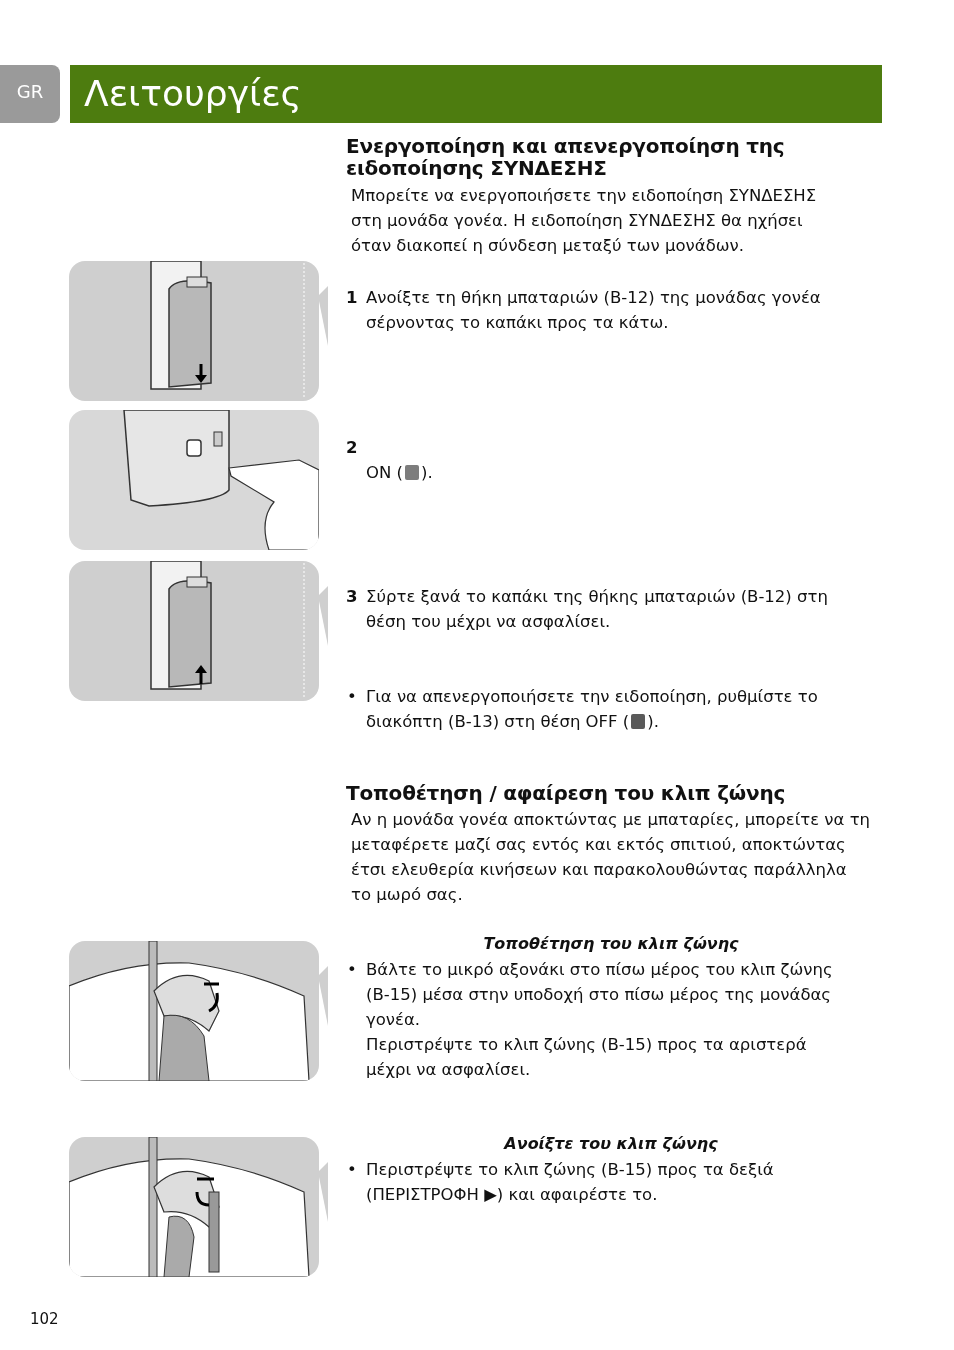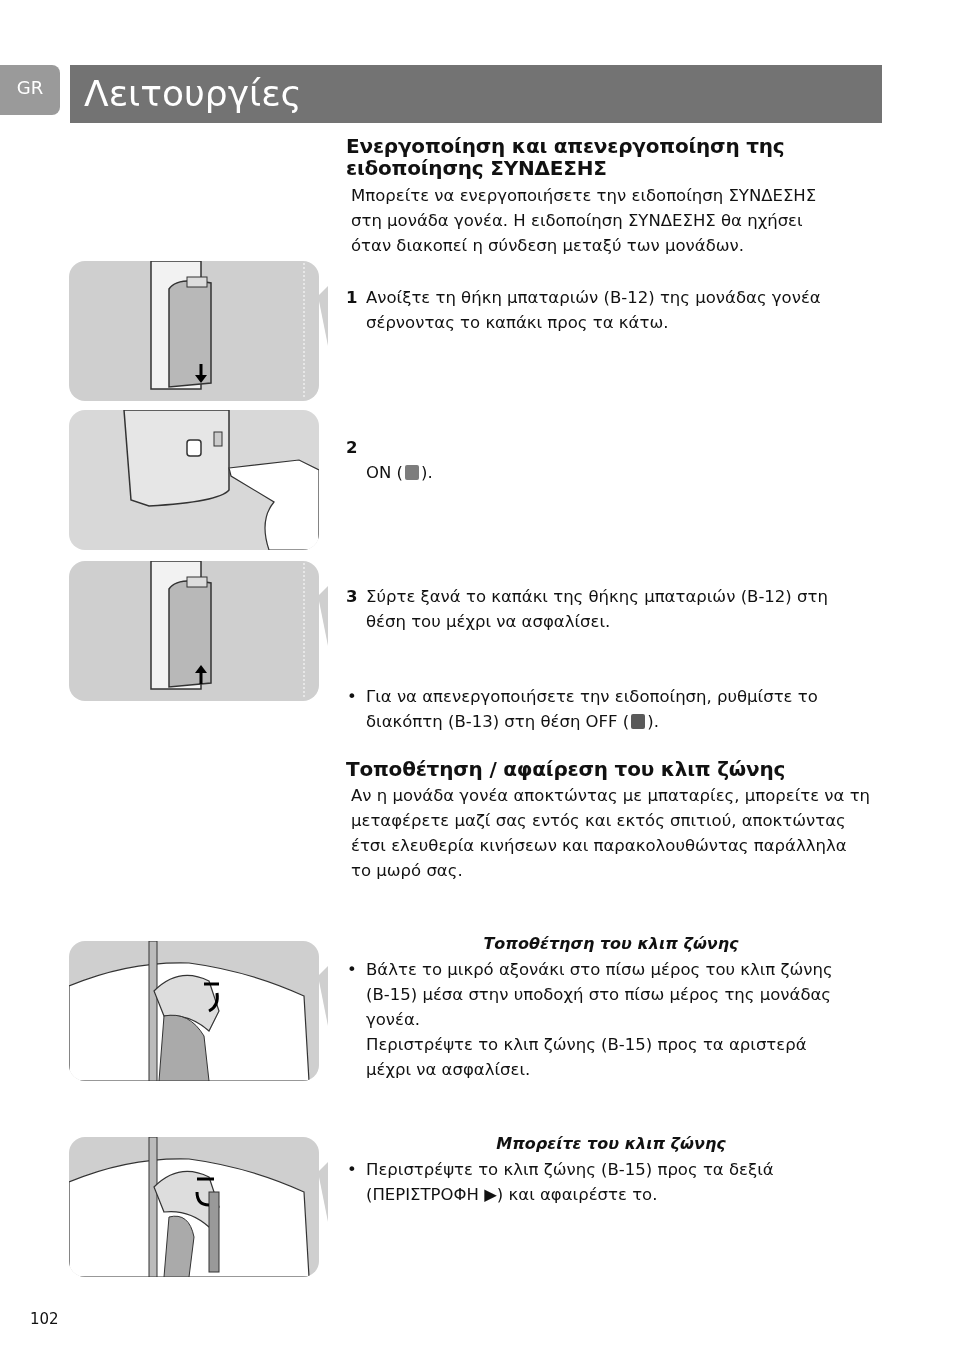--- a/index.html
+++ b/index.html
@@ -1,21 +1,21 @@
 <!DOCTYPE html>
 <html><head>
 <meta charset="utf-8">
 <style>
   html, body { margin:0; padding:0; }
   body { width:954px; height:1350px; background:#ffffff; position:relative; overflow:hidden;
          font-family:"DejaVu Sans", sans-serif; color:#111; }
-  .lang-tab { position:absolute; left:0; top:65px; width:60px; height:50px; background:#9a9a9a;
+  .lang-tab { position:absolute; left:0; top:65px; width:60px; height:58px; background:#9a9a9a;
               border-radius:0 8px 8px 0; color:#fff; font-size:18px; display:flex; align-items:center;
               justify-content:center; padding-bottom:6px; box-sizing:border-box; }
-  .title-bar { position:absolute; left:70px; top:65px; width:812px; height:58px; background:#737373;
+  .title-bar { position:absolute; left:70px; top:65px; width:812px; height:58px; background:#4d7c0f;
                color:#fff; font-size:36px; line-height:58px; padding-left:14px; box-sizing:border-box; }
   .col { position:absolute; left:346px; width:540px; }
   h2 { margin:0; font-size:20px; font-weight:bold; line-height:22px; letter-spacing:-0.2px; }
   p { margin:5px; font-size:16.5px; line-height:25px; }
   .step { position:absolute; left:346px; width:520px; font-size:16.5px; line-height:25px; padding-left:20px; box-sizing:border-box; }
   .step .num { position:absolute; left:0; top:0; font-weight:bold; }
   .sub { font-style:italic; font-weight:bold; font-size:16px; line-height:22px;text-align:center; }
   .bullet { position:relative; padding-left:20px; font-size:16.5px; line-height:25px; }
   .bullet .dot { position:absolute; left:1px; top:0; }
   .glyph { display:inline-block; width:14px; height:15px; vertical-align:-2px; margin:0 2px; background:#7d7d7d; border-radius:2px; }
@@ -66,21 +66,21 @@
 </div>
 
 <div class="col" style="top:684px; width:530px;">
   <div class="bullet">
     <span class="dot">•</span>
     <span>Για να απενεργοποιήσετε την ειδοποίηση, ρυθμίστε το</span><br>
     <span>διακόπτη (B-13) στη θέση OFF (</span><span class="glyph off"></span><span>).</span>
   </div>
 </div>
 
-<div class="col" style="top:758px; width:545px;">
+<div class="col" style="top:782px; width:545px;">
   <h2>Τοποθέτηση / αφαίρεση του κλιπ ζώνης</h2>
   <p style="margin-top:3px;">
     <span>Αν η μονάδα γονέα αποκτώντας με μπαταρίες, μπορείτε να τη</span><br>
     <span>μεταφέρετε μαζί σας εντός και εκτός σπιτιού, αποκτώντας</span><br>
     <span>έτσι ελευθερία κινήσεων και παρακολουθώντας παράλληλα</span><br>
     <span>το μωρό σας.</span>
   </p>
 </div>
 
 <div class="col" style="top:933px; width:530px;">
@@ -89,21 +89,21 @@
     <span class="dot">•</span>
     <span>Βάλτε το μικρό αξονάκι στο πίσω μέρος του κλιπ ζώνης</span><br>
     <span>(B-15) μέσα στην υποδοχή στο πίσω μέρος της μονάδας</span><br>
     <span>γονέα.</span><br>
     <span>Περιστρέψτε το κλιπ ζώνης (B-15) προς τα αριστερά</span><br>
     <span>μέχρι να ασφαλίσει.</span>
   </div>
 </div>
 
 <div class="col" style="top:1133px; width:530px;">
-  <div class="sub">Μπορείτε του κλιπ ζώνης</div>
+  <div class="sub">Ανοίξτε του κλιπ ζώνης</div>
   <div class="bullet" style="margin-top:2px;">
     <span class="dot">•</span>
     <span>Περιστρέψτε το κλιπ ζώνης (B-15) προς τα δεξιά</span><br>
     <span>(ΠΕΡΙΣΤΡΟΦΗ ▶) και αφαιρέστε το.</span>
   </div>
 </div>
 
 <div class="fig" style="top:261px;">
   <svg width="250" height="140" viewBox="0 0 250 140">
     <rect x="82" y="0" width="50" height="128" fill="#f2f2f2" stroke="#333" stroke-width="1.5"></rect>

